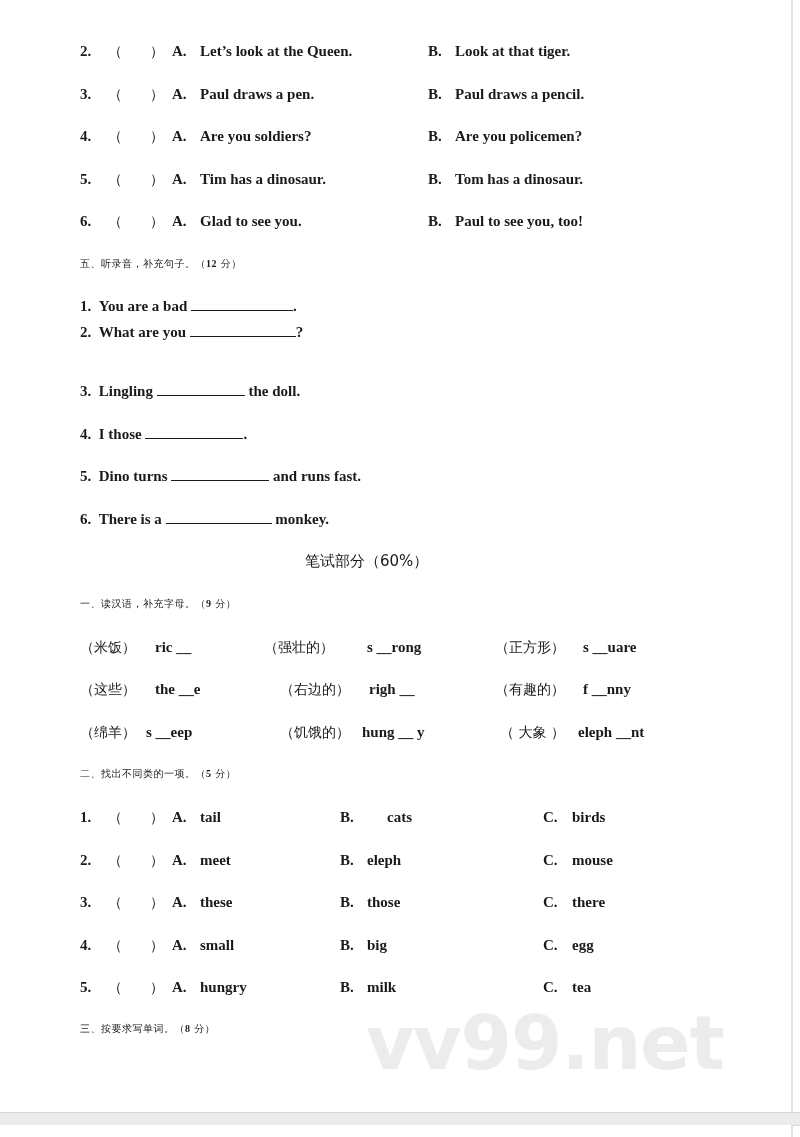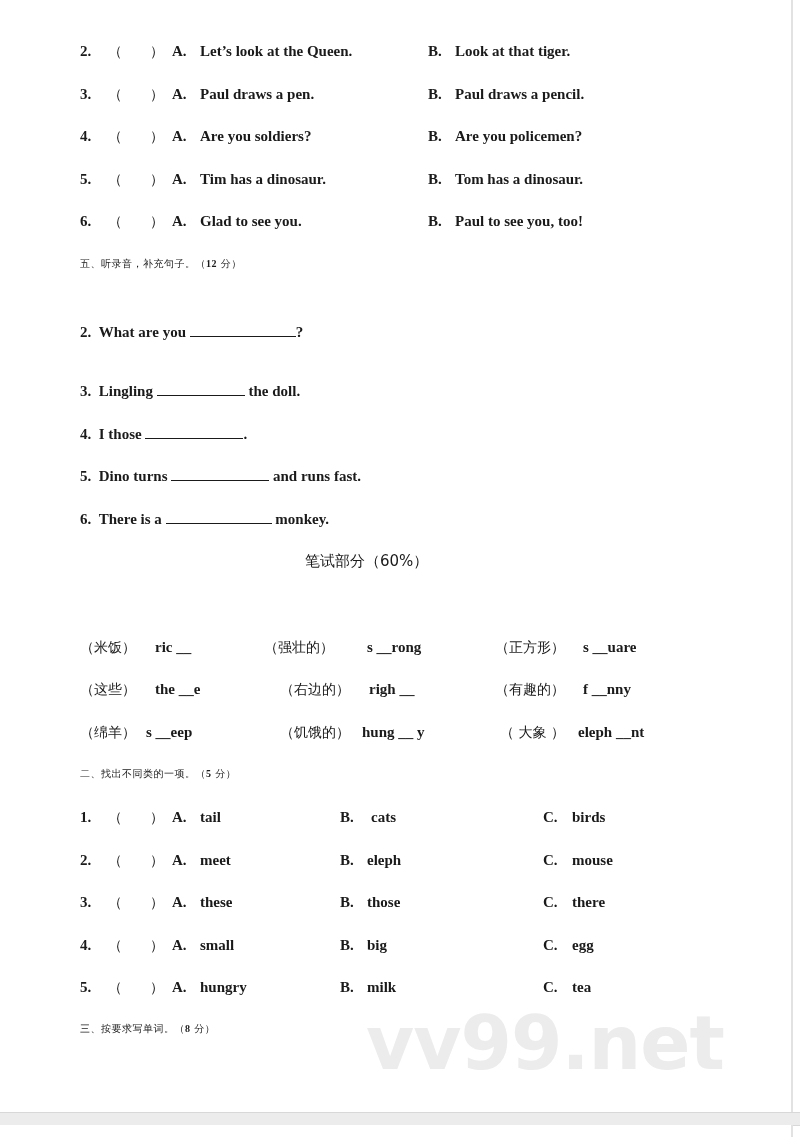--- a/index.html
+++ b/index.html
@@ -72,38 +72,42 @@
     <span class="abs" style="left:80px">6.</span>
     <span class="abs cn" style="left:108px">（　　）</span>
     <span class="abs" style="left:172px">A.</span>
     <span class="abs" style="left:200px">Glad to see you.</span>
     <span class="abs" style="left:428px">B.</span>
     <span class="abs" style="left:455px">Paul to see you, too!</span>
   </div>
 
   <div class="heading" style="top:252px"><span>五、听录音，补充句子。（</span><b>12</b><span> 分）</span></div>
 
+  <div class="row" style="top:294px;left:80px">
+    <span style="line-height:24px"><span>1.</span>&nbsp;&nbsp;<span>You are a bad</span> <span class="blank" style="width:102px"></span><span>.</span></span>
+  </div>
   <div class="row" style="top:320px;left:80px">
     <span style="line-height:24px"><span>2.</span>&nbsp;&nbsp;<span>What are you</span> <span class="blank" style="width:106px"></span><span>?</span></span>
   </div>
   <div class="row" style="top:379px;left:80px">
     <span style="line-height:24px"><span>3.</span>&nbsp;&nbsp;<span>Lingling</span> <span class="blank" style="width:88px"></span> <span>the doll.</span></span>
   </div>
   <div class="row" style="top:422px;left:80px">
     <span style="line-height:24px"><span>4.</span>&nbsp;&nbsp;<span>I those</span> <span class="blank" style="width:98px"></span><span>.</span></span>
   </div>
   <div class="row" style="top:464px;left:80px">
     <span style="line-height:24px"><span>5.</span>&nbsp;&nbsp;<span>Dino turns</span> <span class="blank" style="width:98px"></span> <span>and runs fast.</span></span>
   </div>
   <div class="row" style="top:507px;left:80px">
     <span style="line-height:24px"><span>6.</span>&nbsp;&nbsp;<span>There is a</span> <span class="blank" style="width:106px"></span> <span>monkey.</span></span>
   </div>
 
   <div class="center-heading" style="top:549px">笔试部分（60%）</div>
 
+  <div class="heading" style="top:592px"><span>一、读汉语，补充字母。（</span><b>9</b><span> 分）</span></div>
 
   <div class="row" style="top:635px">
     <span class="abs cn" style="left:80px">（米饭）</span>
     <span class="abs" style="left:155px">ric __</span>
     <span class="abs cn" style="left:264px">（强壮的）</span>
     <span class="abs" style="left:367px">s __rong</span>
     <span class="abs cn" style="left:495px">（正方形）</span>
     <span class="abs" style="left:583px">s __uare</span>
   </div>
   <div class="row" style="top:677px">
@@ -124,21 +128,21 @@
   </div>
 
   <div class="heading" style="top:762px"><span>二、找出不同类的一项。（</span><b>5</b><span> 分）</span></div>
 
   <div class="row" style="top:805px">
     <span class="abs" style="left:80px">1.</span>
     <span class="abs cn" style="left:108px">（　　）</span>
     <span class="abs" style="left:172px">A.</span>
     <span class="abs" style="left:200px">tail</span>
     <span class="abs" style="left:340px">B.</span>
-    <span class="abs" style="left:371px">cats</span>
+    <span class="abs" style="left:387px">cats</span>
     <span class="abs" style="left:543px">C.</span>
     <span class="abs" style="left:572px">birds</span>
   </div>
   <div class="row" style="top:848px">
     <span class="abs" style="left:80px">2.</span>
     <span class="abs cn" style="left:108px">（　　）</span>
     <span class="abs" style="left:172px">A.</span>
     <span class="abs" style="left:200px">meet</span>
     <span class="abs" style="left:340px">B.</span>
     <span class="abs" style="left:367px">eleph</span>

